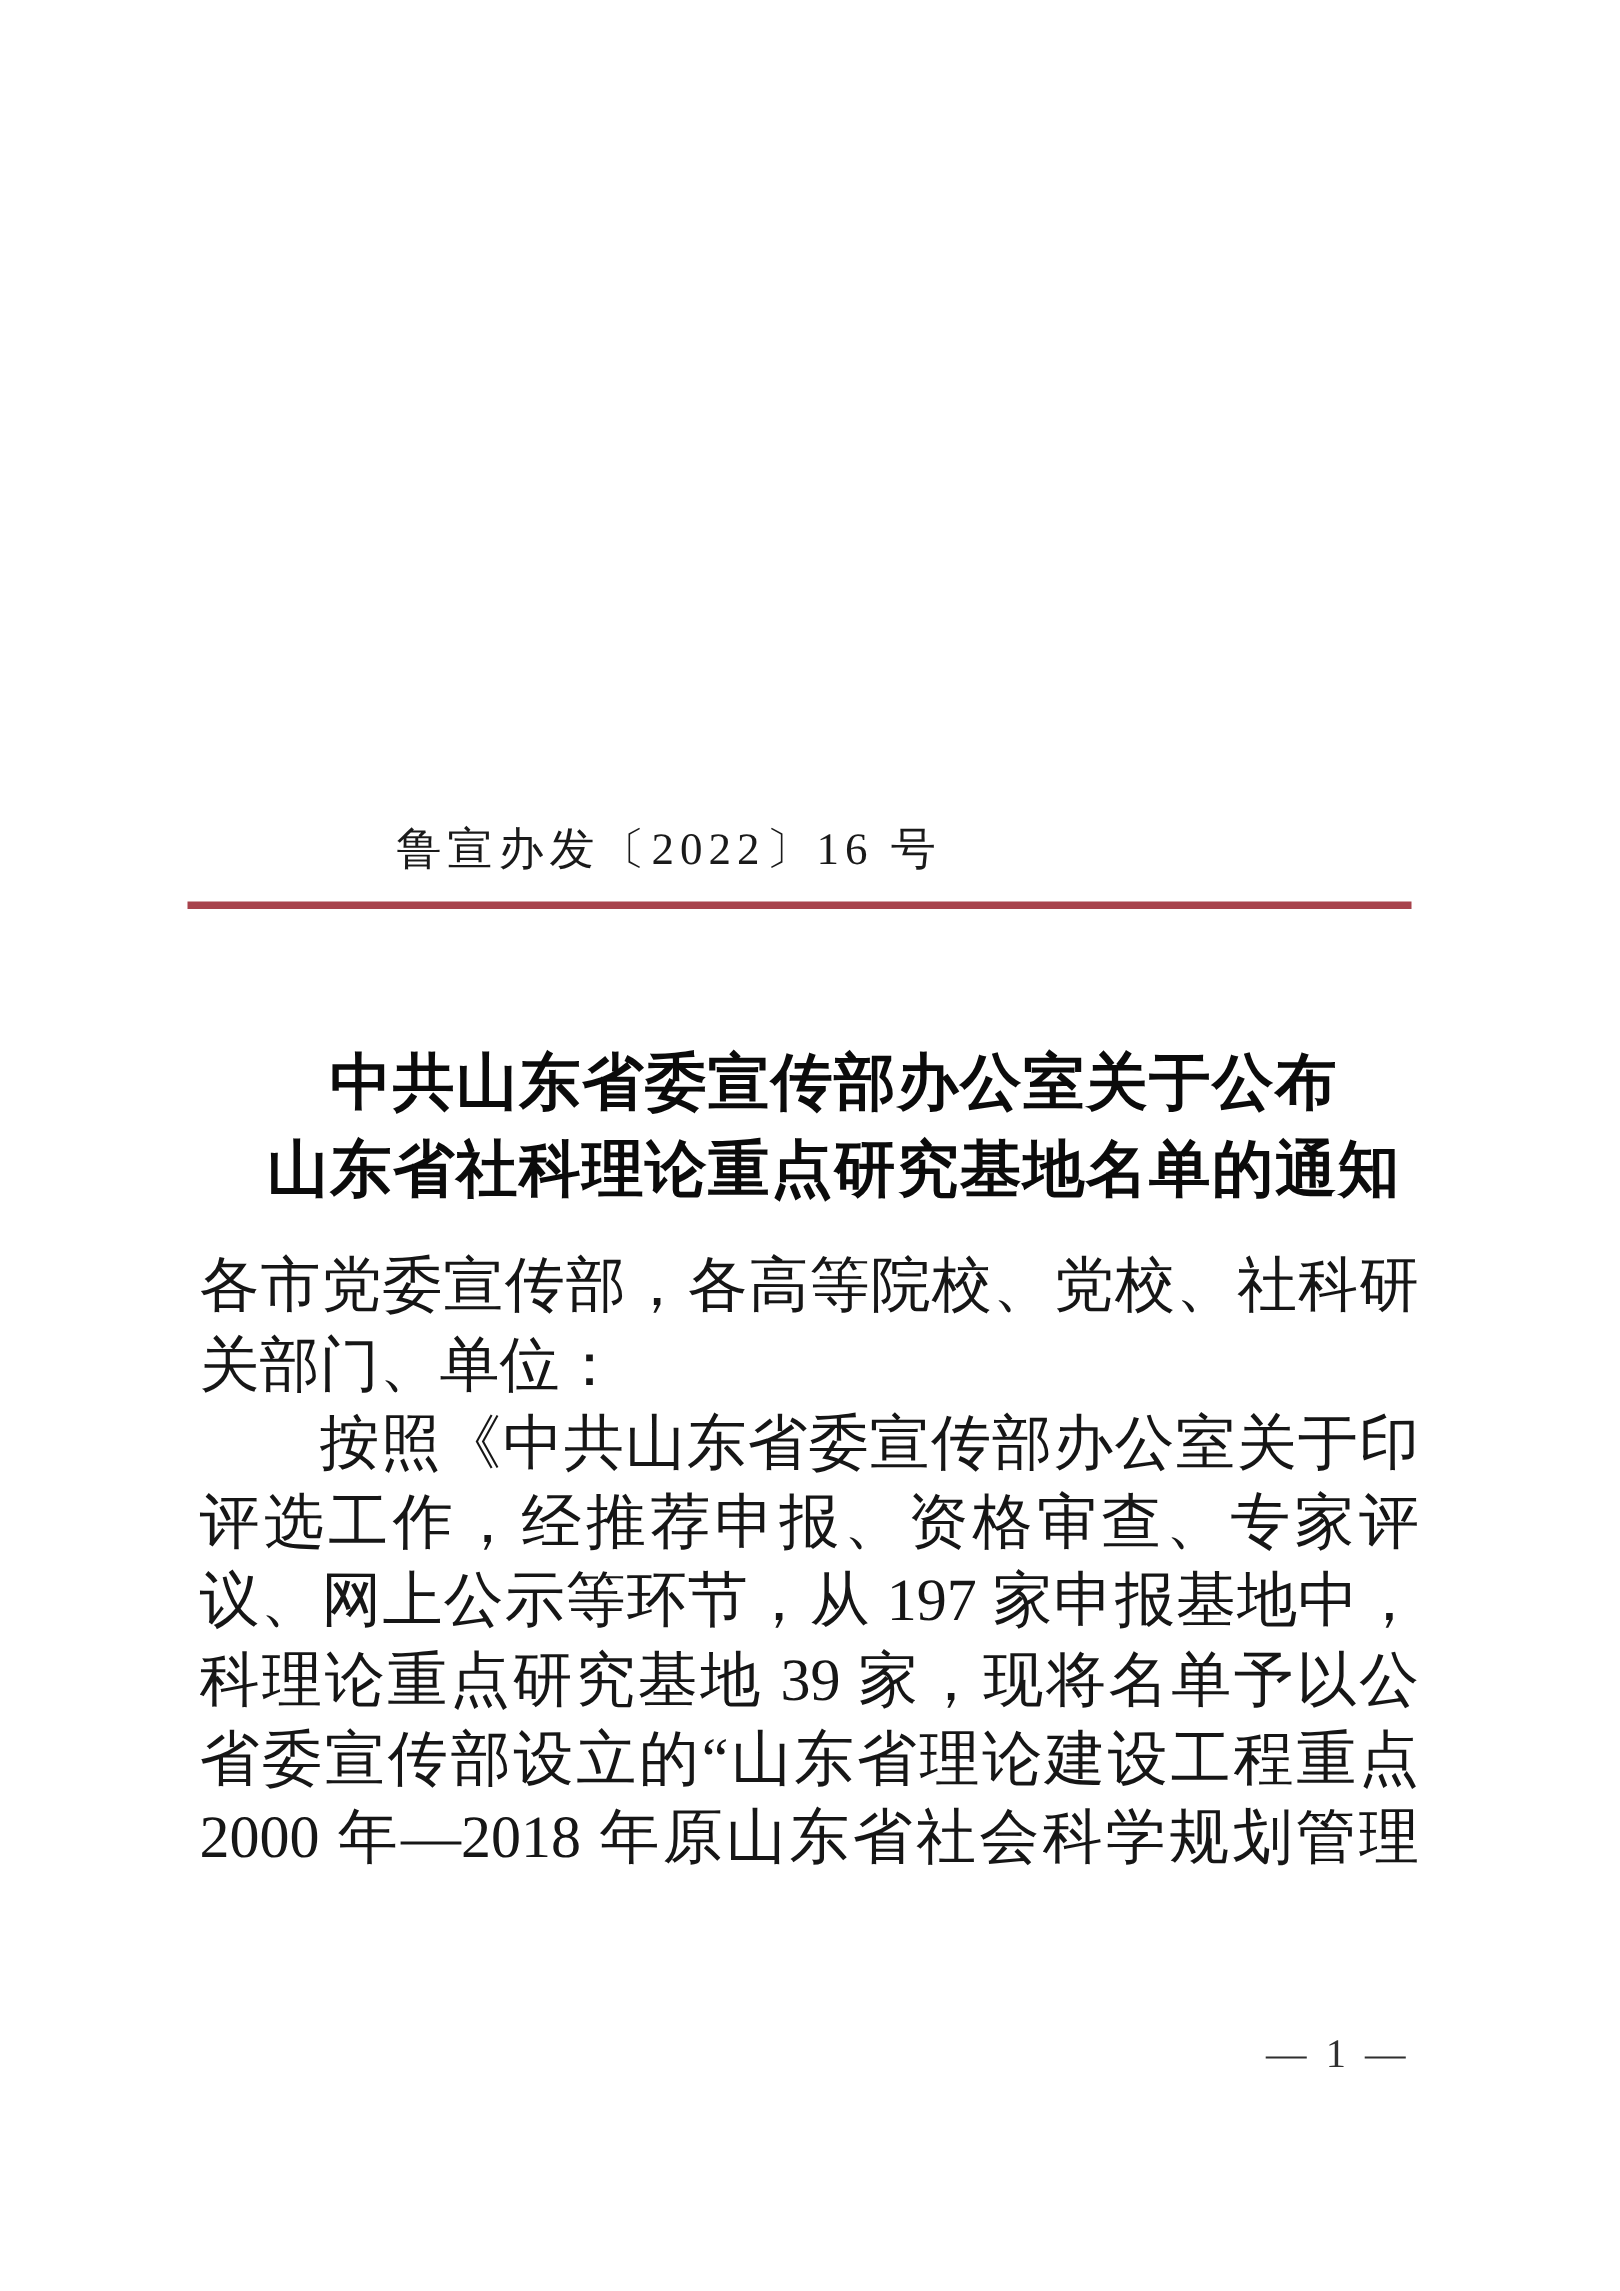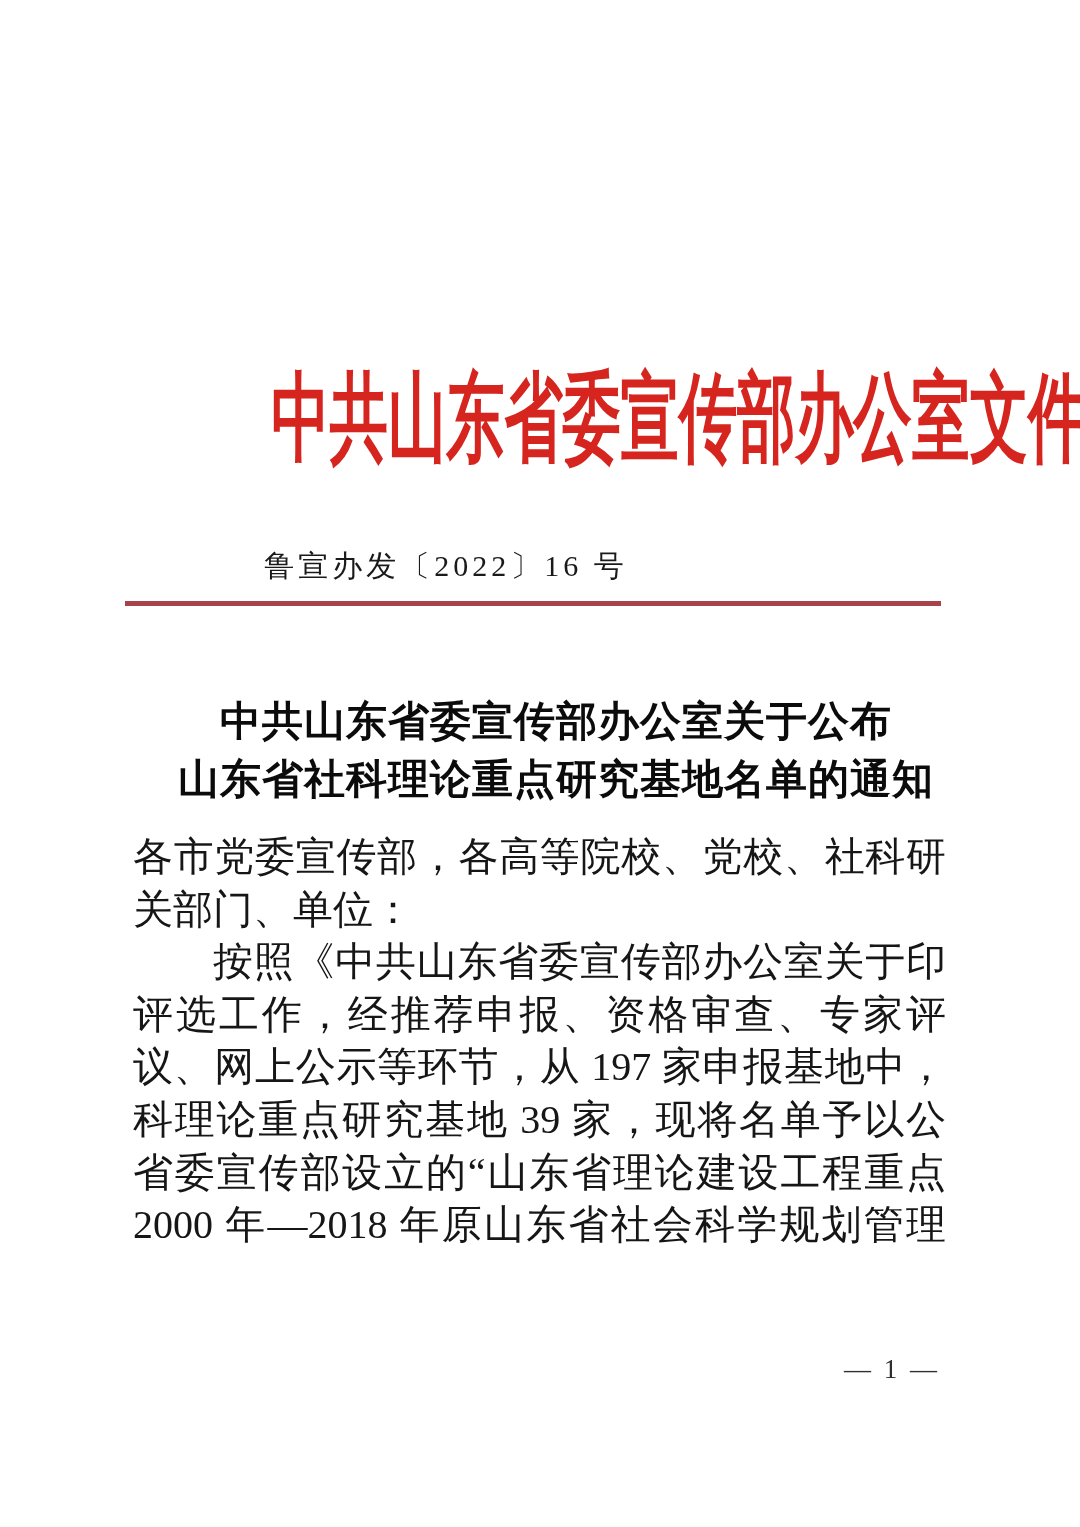--- a/index.html
+++ b/index.html
@@ -88,23 +88,20 @@
     font-size: 27px;
     letter-spacing: 3px;
     color: #2f2f2f;
   }
 </style>
 </head>
 <body>
 
 <div class="page">
 
-  <div class="letterhead">
-    <span class="letterhead-text" style="color: rgb(213, 37, 30);">中共山东省委宣传部办公室文件</span>
-  </div>
 
   <div class="doc-number">鲁宣办发〔2022〕16 号</div>
 
   <div class="red-divider" style="background: rgb(168, 67, 76);"></div>
 
   <h1 class="notice-title">
     <span class="title-line">中共山东省委宣传部办公室关于公布</span>
     <span class="title-line">山东省社科理论重点研究基地名单的通知</span>
   </h1>
 

